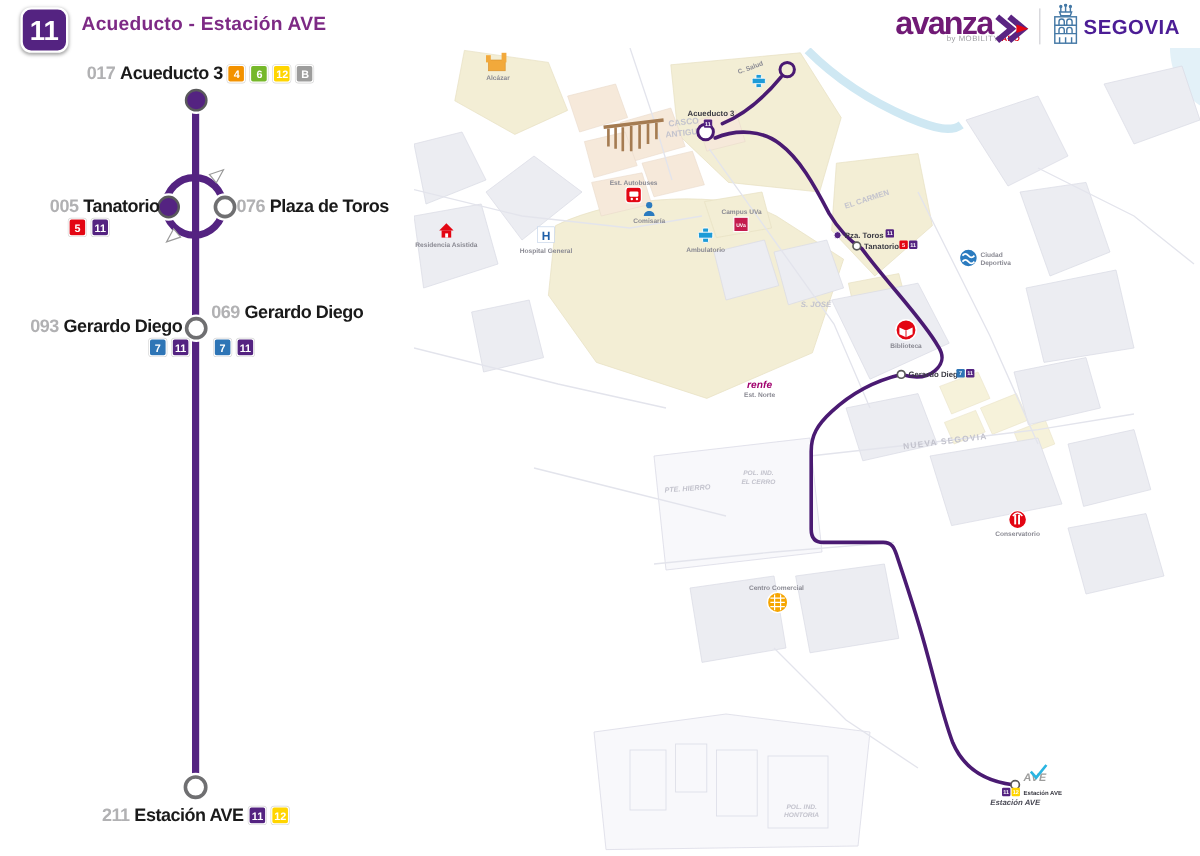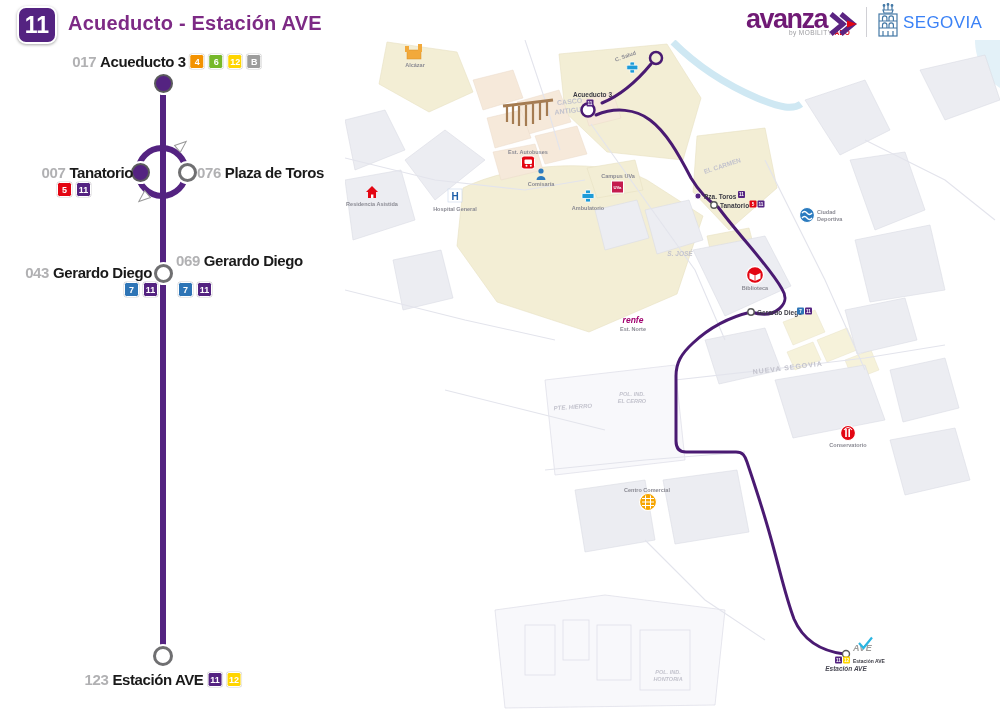--- a/index.html
+++ b/index.html
@@ -1,25 +1,25 @@
 <!DOCTYPE html>
 <html><head>
 <meta charset="utf-8">
 <style>
   html,body{margin:0;padding:0;}
   body{width:1000px;height:713px;overflow:hidden;background:#fff;font-family:"Liberation Sans",sans-serif;position:relative;}
   .page{position:absolute;inset:0;text-align:right;}
   
   .route-badge{position:absolute;left:17px;top:6px;width:40px;height:38px;background:#542381;border:2px solid #fff;border-radius:9px;box-shadow:0 1px 3px rgba(0,0,0,.35);color:#fff;font-size:23px;font-weight:bold;display:flex;align-items:center;justify-content:center;box-sizing:border-box;}
-  .route-title{position:absolute;left:68px;top:12px;font-size:20px;font-weight:bold;color:#7d2a85;letter-spacing:.2px;}
+  .route-title{position:absolute;left:68px;top:12px;font-size:16px;font-weight:bold;color:#7d2a85;letter-spacing:.2px;}
   .avanza-word{position:absolute;left:746px;top:4px;font-size:27px;font-weight:bold;color:#701a75;letter-spacing:-1.5px;}
   .avanza-byline{position:absolute;left:789px;top:29px;font-size:6.5px;color:#9c9ca0;letter-spacing:.4px;}
   .avanza-byline b{color:#e30613;}
   .logo-divider{position:absolute;left:866px;top:7px;width:1px;height:30px;background:#d0d0d5;}
-  .segovia-text{position:absolute;left:903px;top:13px;font-size:17px;font-weight:normal;color:#3b82f6;letter-spacing:.4px;}
+  .segovia-text{position:absolute;left:903px;top:13px;font-size:17px;font-weight:bold;color:#4c1d95;letter-spacing:.4px;}
   .abs{position:absolute;}
   
   .rline{position:absolute;left:160px;top:86px;width:6px;height:566px;background:#542381;}
   .loop{position:absolute;left:135px;top:145px;width:54px;height:54px;border:6px solid #542381;border-radius:50%;box-sizing:border-box;background:transparent;}
   .dot-filled{position:absolute;width:15px;height:15px;border-radius:50%;background:#542381;border:2px solid #5a5a5c;box-shadow:0 0 0 2px #fff;box-sizing:content-box;}
   .dot-open{position:absolute;width:13px;height:13px;border-radius:50%;background:#fff;border:3px solid #6f6f71;box-shadow:0 0 0 2px #fff;box-sizing:content-box;}
   .dot-open.big{width:14px;height:14px;border-width:3.5px;}
   .stop-row{position:absolute;display:flex;align-items:center;gap:4px;white-space:nowrap;height:17px;}
   .stop-row.center{transform:translateX(-50%);}
   .stop-row.rend{transform:translateX(-100%);}
@@ -88,53 +88,53 @@
   <div class="stop-row center" style="left:167px;top:53px">
     <span class="code">017</span>
     <span class="sname">Acueducto 3</span>
     <span class="bdg lc4">4</span>
     <span class="bdg lc6">6</span>
     <span class="bdg lc12">12</span>
     <span class="bdg lcB">B</span>
   </div>
 
   <div class="stop-row rend" style="left:133px;top:164px">
-    <span class="code">007</span>
+    <span class="code">005</span>
     <span class="sname">Tanatorio</span>
   </div>
   <div class="stop-row" style="left:57px;top:181px">
     <span class="bdg lc5">5</span>
     <span class="bdg lc11">11</span>
   </div>
 
   <div class="stop-row" style="left:197px;top:164px">
     <span class="code">076</span>
     <span class="sname">Plaza de Toros</span>
   </div>
 
   <div class="stop-row rend" style="left:152px;top:264px">
-    <span class="code">043</span>
+    <span class="code">093</span>
     <span class="sname">Gerardo Diego</span>
   </div>
   <div class="stop-row" style="left:124px;top:281px">
     <span class="bdg lc7">7</span>
     <span class="bdg lc11">11</span>
   </div>
 
   <div class="stop-row" style="left:176px;top:252px">
     <span class="code">069</span>
     <span class="sname">Gerardo Diego</span>
   </div>
   <div class="stop-row" style="left:178px;top:281px">
     <span class="bdg lc7">7</span>
     <span class="bdg lc11">11</span>
   </div>
 
   <div class="stop-row center" style="left:163px;top:671px">
-    <span class="code">123</span>
+    <span class="code">211</span>
     <span class="sname">Estación AVE</span>
     <span class="bdg lc11">11</span>
     <span class="bdg lc12">12</span>
   </div>
 
   <div class="map-wrap">
   <svg width="655" height="673" viewBox="0 0 655 673">
 
     <g>
       <path d="M328,2 C348,22 375,42 412,58 C436,68 448,70 456,64" fill="none" stroke="#cfe8f3" stroke-width="7"></path>

